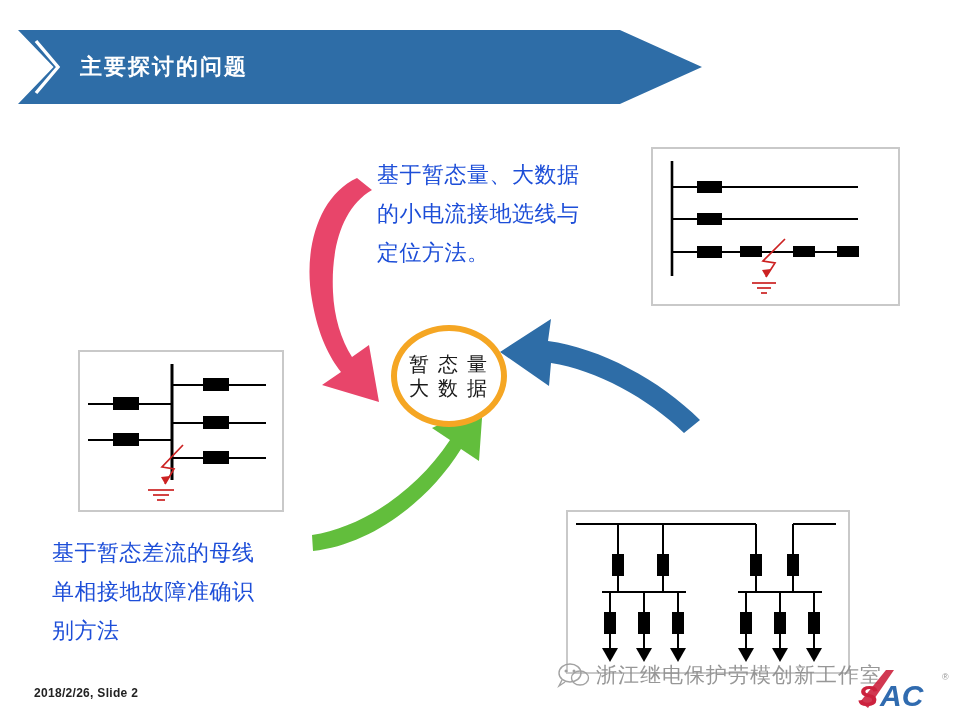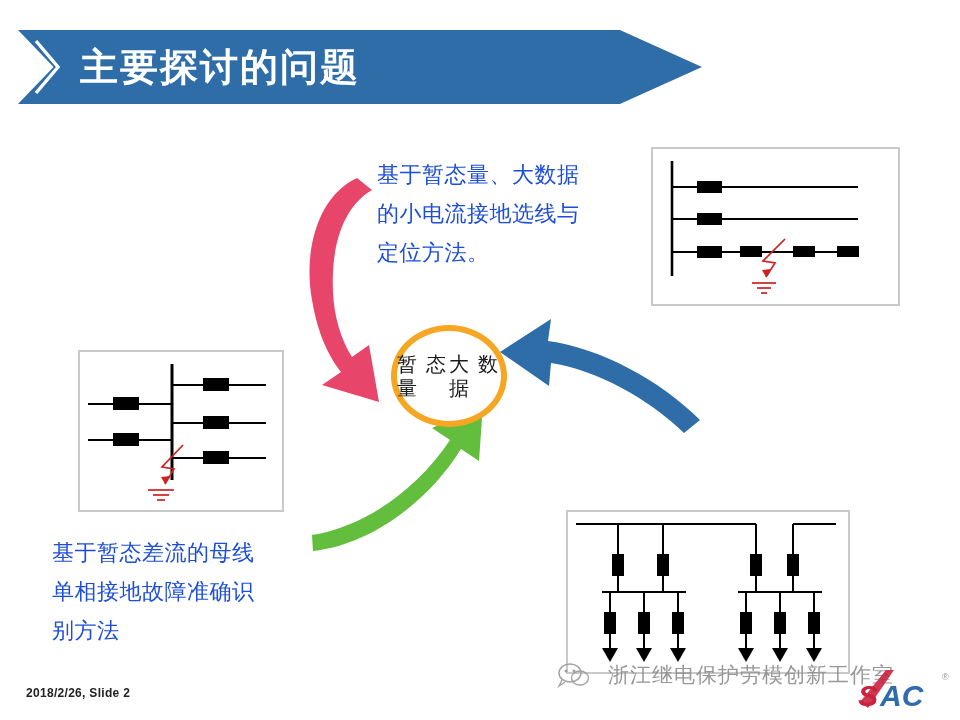--- a/index.html
+++ b/index.html
@@ -33,21 +33,21 @@
     position: absolute;
     left: 14px; top: 9px;
     width: 30px; height: 56px;
   }
   #title-banner .inner-chevron svg { display: block; }
   #title-text {
     position: absolute;
     left: 62px; top: 0; height: 74px;
     display: flex; align-items: center;
     color: #ffffff;
-    font-size: 38px;
+    font-size: 22px;
     font-weight: bold;
     letter-spacing: 2px;
     white-space: nowrap;
   }
 
   
   .body-text {
     position: absolute;
     color: #1d4ed8;
     font-size: 22px;
@@ -62,21 +62,21 @@
   
   #center-node {
     position: absolute;
     left: 391px; top: 325px;
     width: 116px; height: 102px;
     border: 6px solid #f5a623;
     border-radius: 50%;
     box-sizing: border-box;
     background: #ffffff;
     display: flex;
-    flex-direction: row;
+    flex-direction: column;
     align-items: center;
     justify-content: center;
     z-index: 6;
   }
   #center-node .nline {
     font-family: "Liberation Serif", "DejaVu Serif", serif;
     font-size: 20px;
     color: #1a1a1a;
     line-height: 24px;
     letter-spacing: 2px;
@@ -98,39 +98,38 @@
     z-index: 2;
   }
   .diagram svg { display: block; }
   #diagram-top-right   { left: 651px; top: 147px; width: 245px; height: 155px; }
   #diagram-left        { left: 78px;  top: 350px; width: 202px; height: 158px; }
   #diagram-bottom-right{ left: 566px; top: 510px; width: 280px; height: 160px; }
 
   
   #footer-date {
     position: absolute;
-    left: 26px; top: 686px;
+    left: 34px; top: 686px;
     font-size: 12px;
     font-weight: bold;
     color: #222;
     letter-spacing: 0.3px;
   }
   #watermark {
     position: absolute;
     left: 556px; top: 658px;
     width: 404px; height: 56px;
     z-index: 8;
     opacity: 0.92;
   }
   #wm-row {
     position: absolute;
     left: 0; top: 0;
     display: flex; align-items: center;
     height: 34px;
-    gap: 12px;
   }
   #wm-icon { width: 34px; height: 28px; margin-right: 6px; }
   #wm-text {
     font-size: 21px;
     color: #8f8f8f;
     letter-spacing: 1px;
     white-space: nowrap;
   }
   #sac-logo {
     position: absolute;

